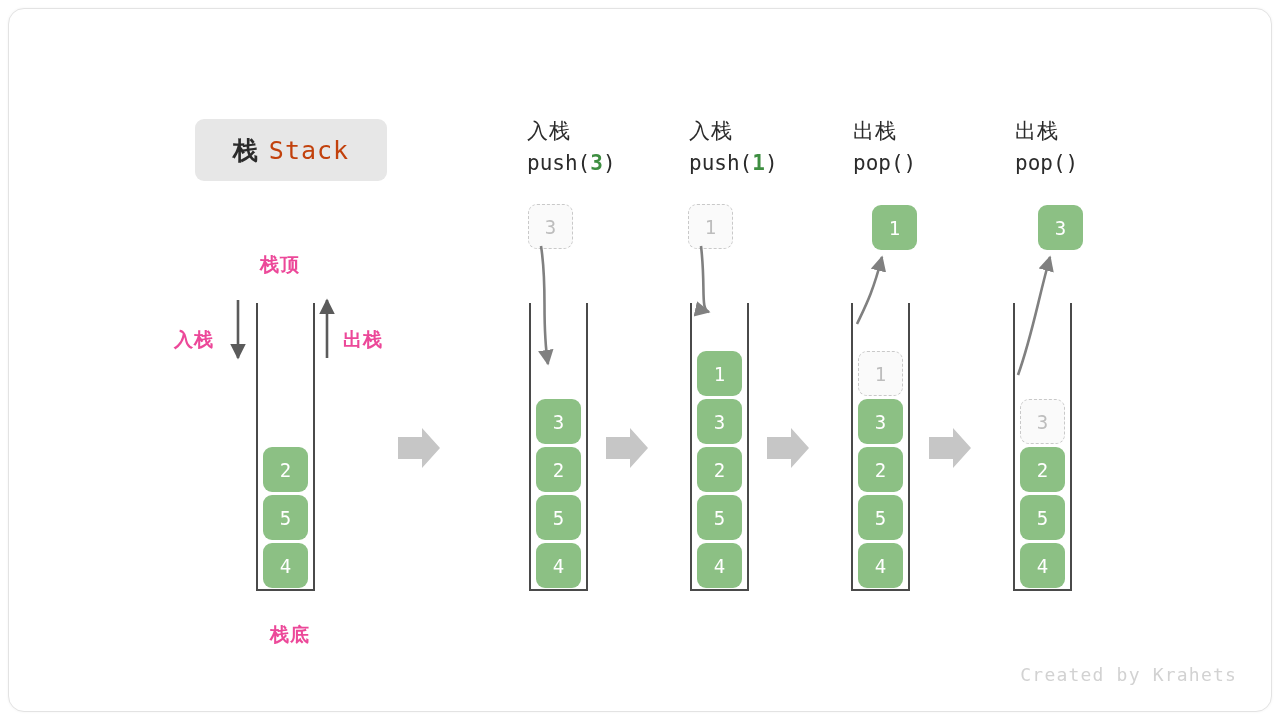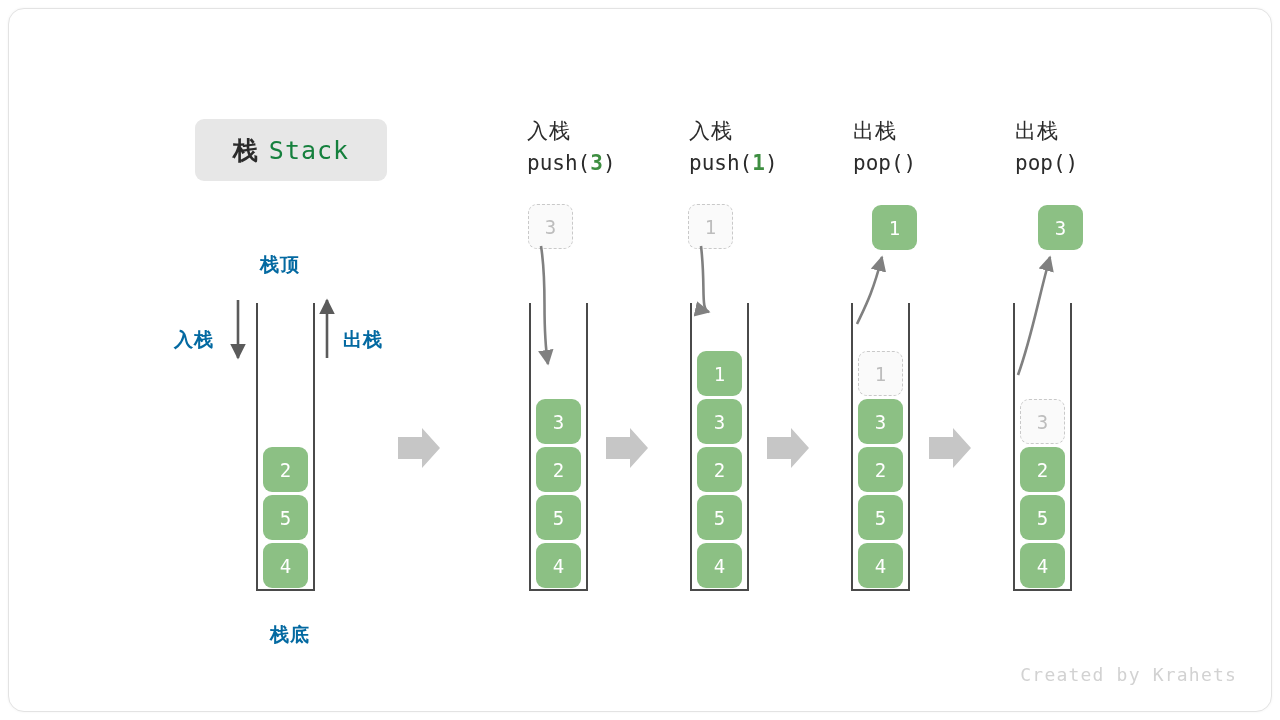--- a/index.html
+++ b/index.html
@@ -42,30 +42,30 @@
   }
   #title-chip .cn {
     font-size: 25px;
     font-weight: bold;
     color: #2b2b2b;
     letter-spacing: 1px;
   }
   #title-chip .en {
     font-family: "DejaVu Sans Mono", "Liberation Mono", monospace;
     font-size: 25px;
-    color: #15803d;
+    color: #c2410c;
     letter-spacing: 1px;
   }
 
   
   .lbl {
     position: absolute;
     font-size: 19px;
     font-weight: bold;
-    color: #0369a1;
+    color: #ec4899;
     white-space: nowrap;
     letter-spacing: 1px;
   }
 
   
   .stack {
     position: absolute;
     box-sizing: border-box;
   }
   .stack .wall-l,

